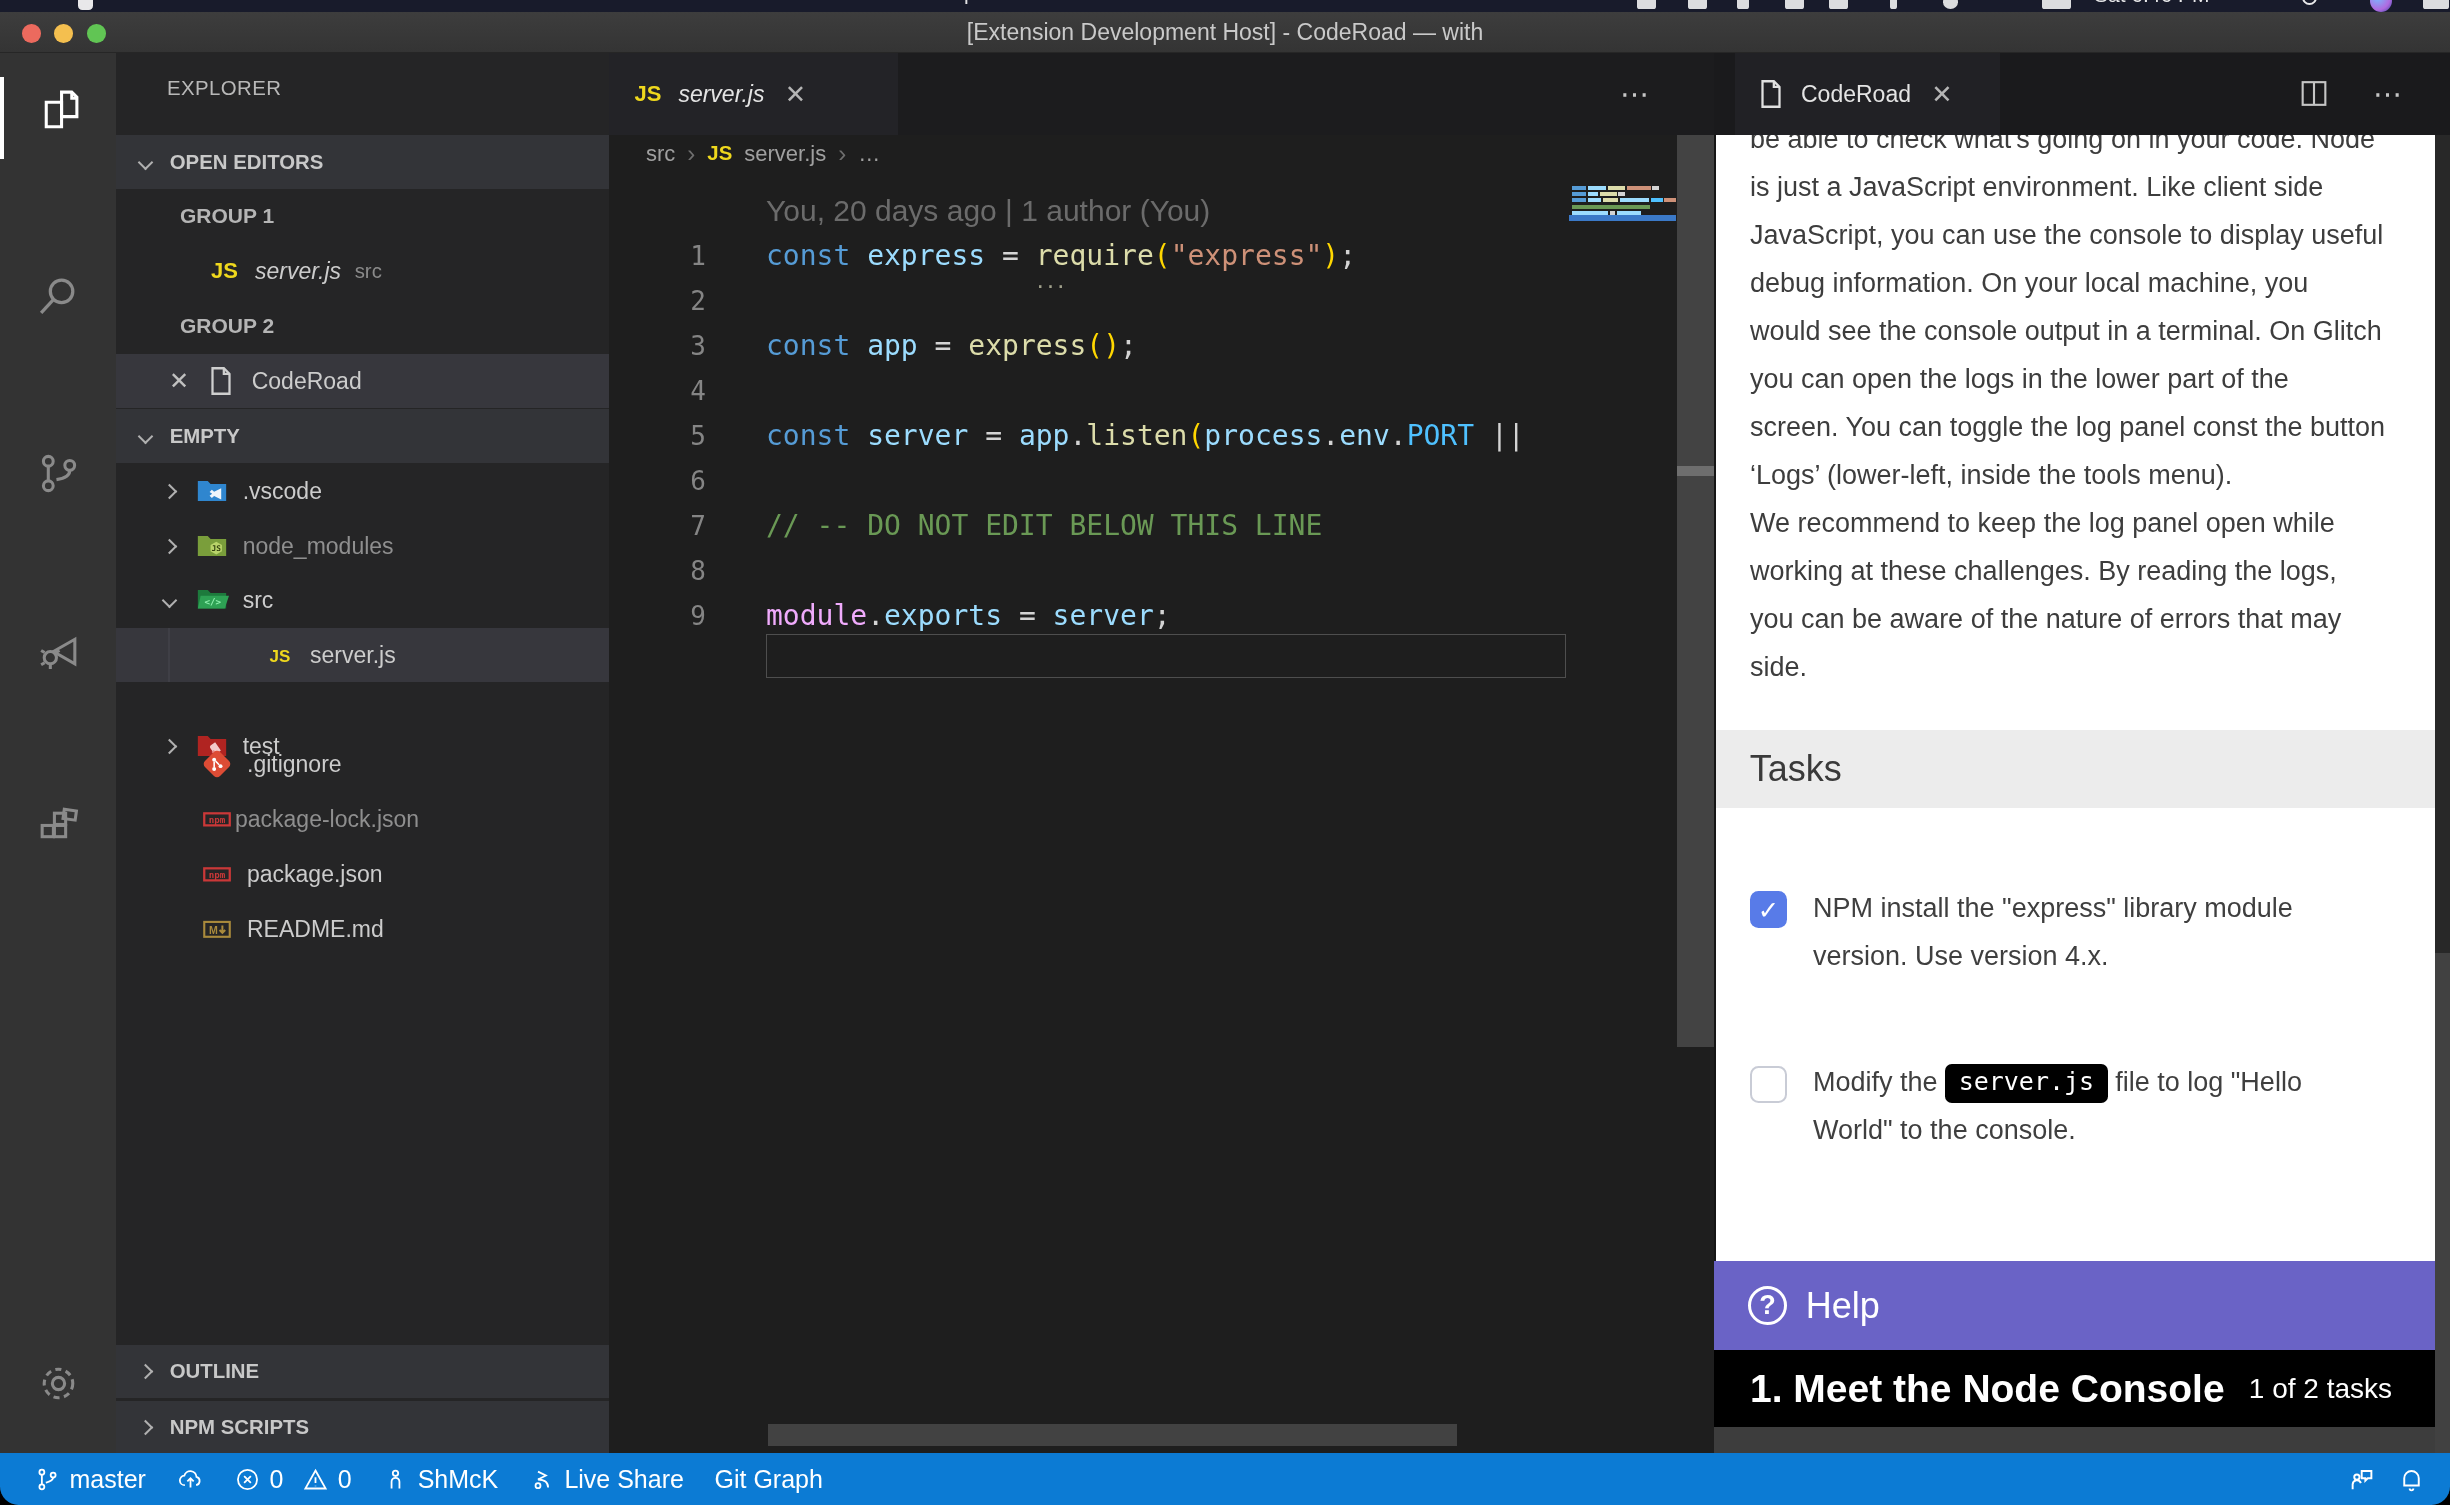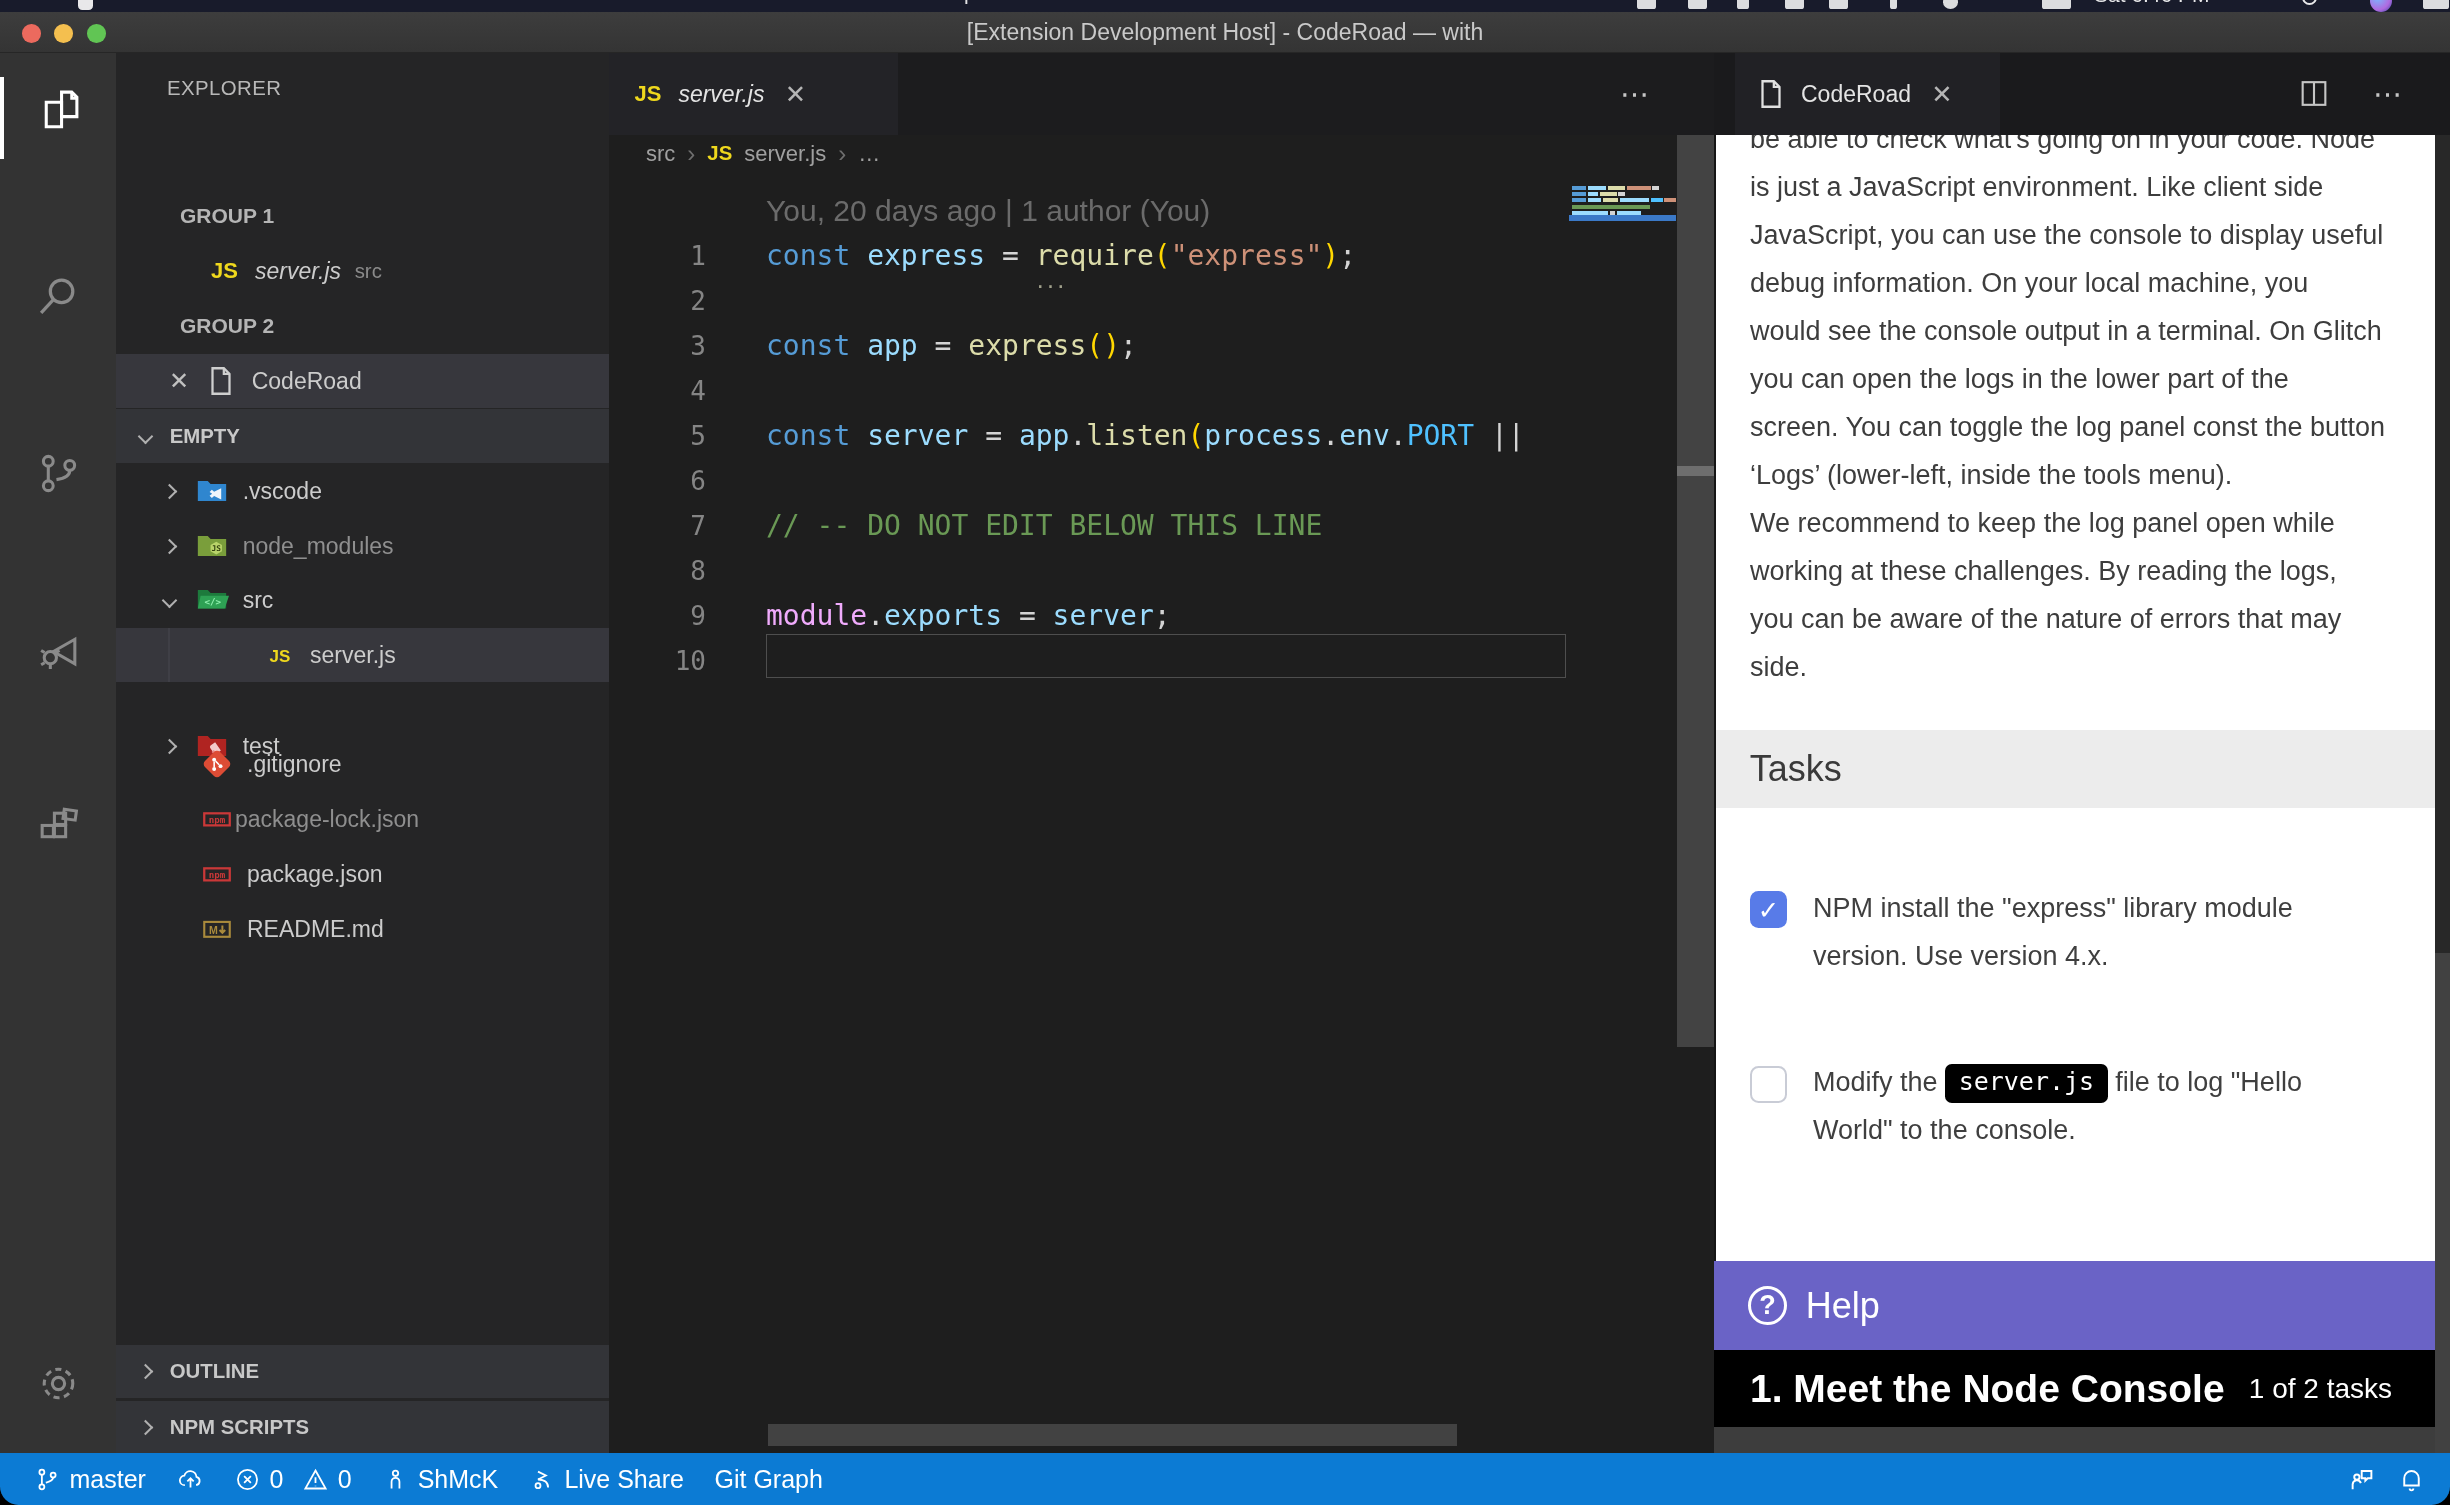--- a/index.html
+++ b/index.html
@@ -189,20 +189,24 @@
         <svg viewBox="0 0 24 24" fill="none" stroke="currentColor" stroke-width="1.5">
             <circle cx="12" cy="12" r="3"></circle>
             <circle cx="12" cy="12" r="7" stroke-dasharray="3 2.2"></circle>
           </svg>
       </div>
     </div>
 
     <div class="sidebar">
       <div class="sb-title">EXPLORER</div>
 
+      <div class="sb-header" style="top:82px">
+        <span class="chev down" style="margin-left:24px"></span>
+        <span style="margin-left:18.7px">OPEN EDITORS</span>
+      </div>
       <div class="sb-row" style="top:136px">
         <span class="group-label" style="margin-left:64px">GROUP 1</span>
       </div>
       <div class="sb-row" style="top:191px">
         <span class="rowicon jsbadge" style="margin-left:90px">JS</span>
         <span style="margin-left:12px;font-style:italic">server.js</span>
         <span class="detail">src</span>
       </div>
       <div class="sb-row" style="top:246px">
         <span class="group-label" style="margin-left:64px">GROUP 2</span>
@@ -349,21 +353,20 @@
       <div class="codelines" id="codelines">
           <div class="code-row"><span class="ln">1</span><span class="src"><span style="color: rgb(86, 156, 214);">const</span><span style="color: rgb(212, 212, 212);"> </span><span style="color: rgb(156, 220, 254);">express</span><span style="color: rgb(212, 212, 212);"> = </span><span style="color: rgb(220, 220, 170);">require</span><span style="color: rgb(255, 215, 0);">(</span><span style="color: rgb(206, 145, 120);">"express"</span><span style="color: rgb(255, 215, 0);">)</span><span style="color: rgb(212, 212, 212);">;</span></span></div>
           <div class="code-row"><span class="ln">2</span><span class="src"></span></div>
           <div class="code-row"><span class="ln">3</span><span class="src"><span style="color: rgb(86, 156, 214);">const</span><span style="color: rgb(212, 212, 212);"> </span><span style="color: rgb(156, 220, 254);">app</span><span style="color: rgb(212, 212, 212);"> = </span><span style="color: rgb(220, 220, 170);">express</span><span style="color: rgb(255, 215, 0);">()</span><span style="color: rgb(212, 212, 212);">;</span></span></div>
           <div class="code-row"><span class="ln">4</span><span class="src"></span></div>
           <div class="code-row"><span class="ln">5</span><span class="src"><span style="color: rgb(86, 156, 214);">const</span><span style="color: rgb(212, 212, 212);"> </span><span style="color: rgb(156, 220, 254);">server</span><span style="color: rgb(212, 212, 212);"> = </span><span style="color: rgb(156, 220, 254);">app</span><span style="color: rgb(212, 212, 212);">.</span><span style="color: rgb(220, 220, 170);">listen</span><span style="color: rgb(255, 215, 0);">(</span><span style="color: rgb(156, 220, 254);">process</span><span style="color: rgb(212, 212, 212);">.</span><span style="color: rgb(156, 220, 254);">env</span><span style="color: rgb(212, 212, 212);">.</span><span style="color: rgb(79, 193, 255);">PORT</span><span style="color: rgb(212, 212, 212);"> ||</span></span></div>
           <div class="code-row"><span class="ln">6</span><span class="src"></span></div>
           <div class="code-row"><span class="ln">7</span><span class="src"><span style="color: rgb(106, 153, 85);">// -- DO NOT EDIT BELOW THIS LINE</span></span></div>
           <div class="code-row"><span class="ln">8</span><span class="src"></span></div>
           <div class="code-row"><span class="ln">9</span><span class="src"><span style="color: #f0abfc;">module</span><span style="color: rgb(212, 212, 212);">.</span><span style="color: rgb(156, 220, 254);">exports</span><span style="color: rgb(212, 212, 212);"> = </span><span style="color: rgb(156, 220, 254);">server</span><span style="color: rgb(212, 212, 212);">;</span></span></div>
-          <div class="code-row"><span class="ln">10</span><span class="src"></span></div>
         </div>
       <div class="cursorline-box"></div>
       <div class="hintdots">···</div>
       <div class="minimap" id="minimap">
           <div class="mm-bar" style="top: 133px;">
             <span style="display: inline-block; height: 100%; width: 13.6px; background: rgb(86, 156, 214); margin-right: 1.7px;"></span>
             <span style="display: inline-block; height: 100%; width: 18.7px; background: rgb(156, 220, 254); margin-right: 1.7px;"></span>
             <span style="display: inline-block; height: 100%; width: 17px; background: rgb(220, 220, 170); margin-right: 1.7px;"></span>
             <span style="display: inline-block; height: 100%; width: 24px; background: rgb(206, 145, 120); margin-right: 1.7px;"></span>
             <span style="display: inline-block; height: 100%; width: 6.8px; background: rgb(212, 212, 212); margin-right: 1.7px;"></span>

